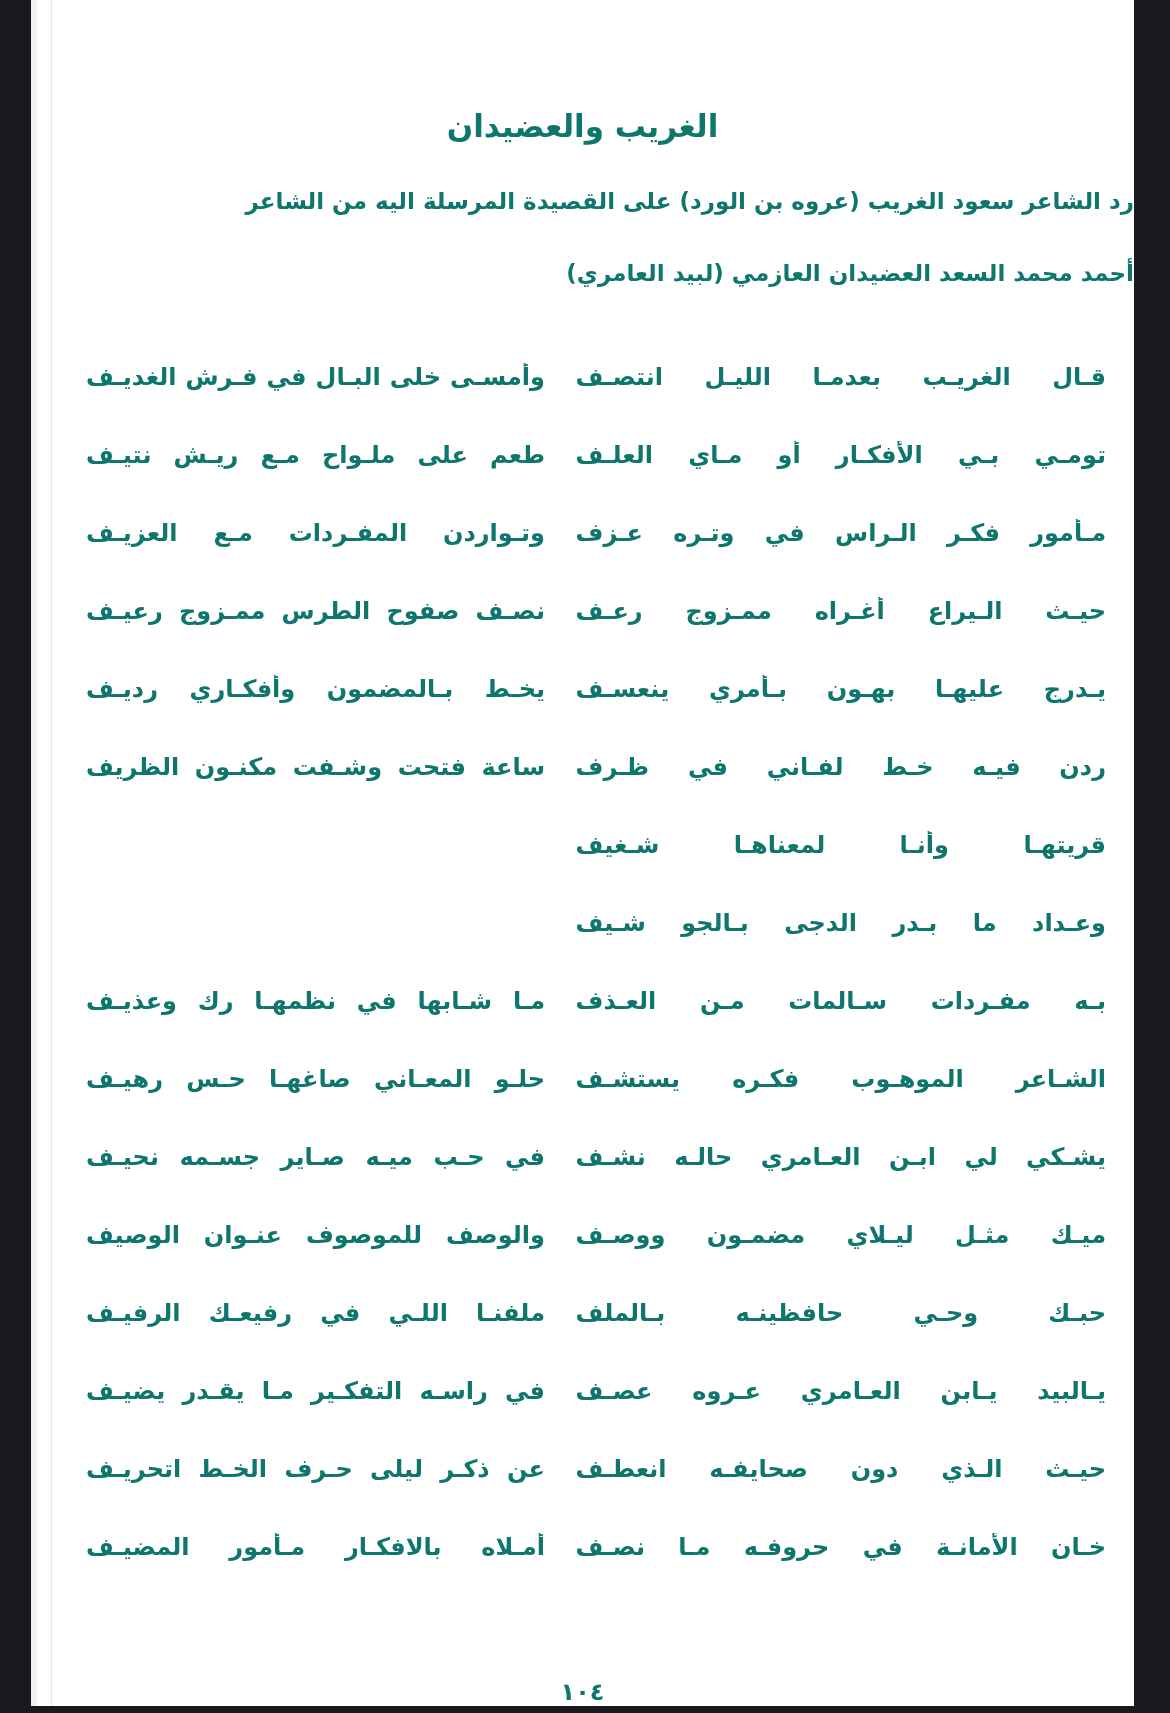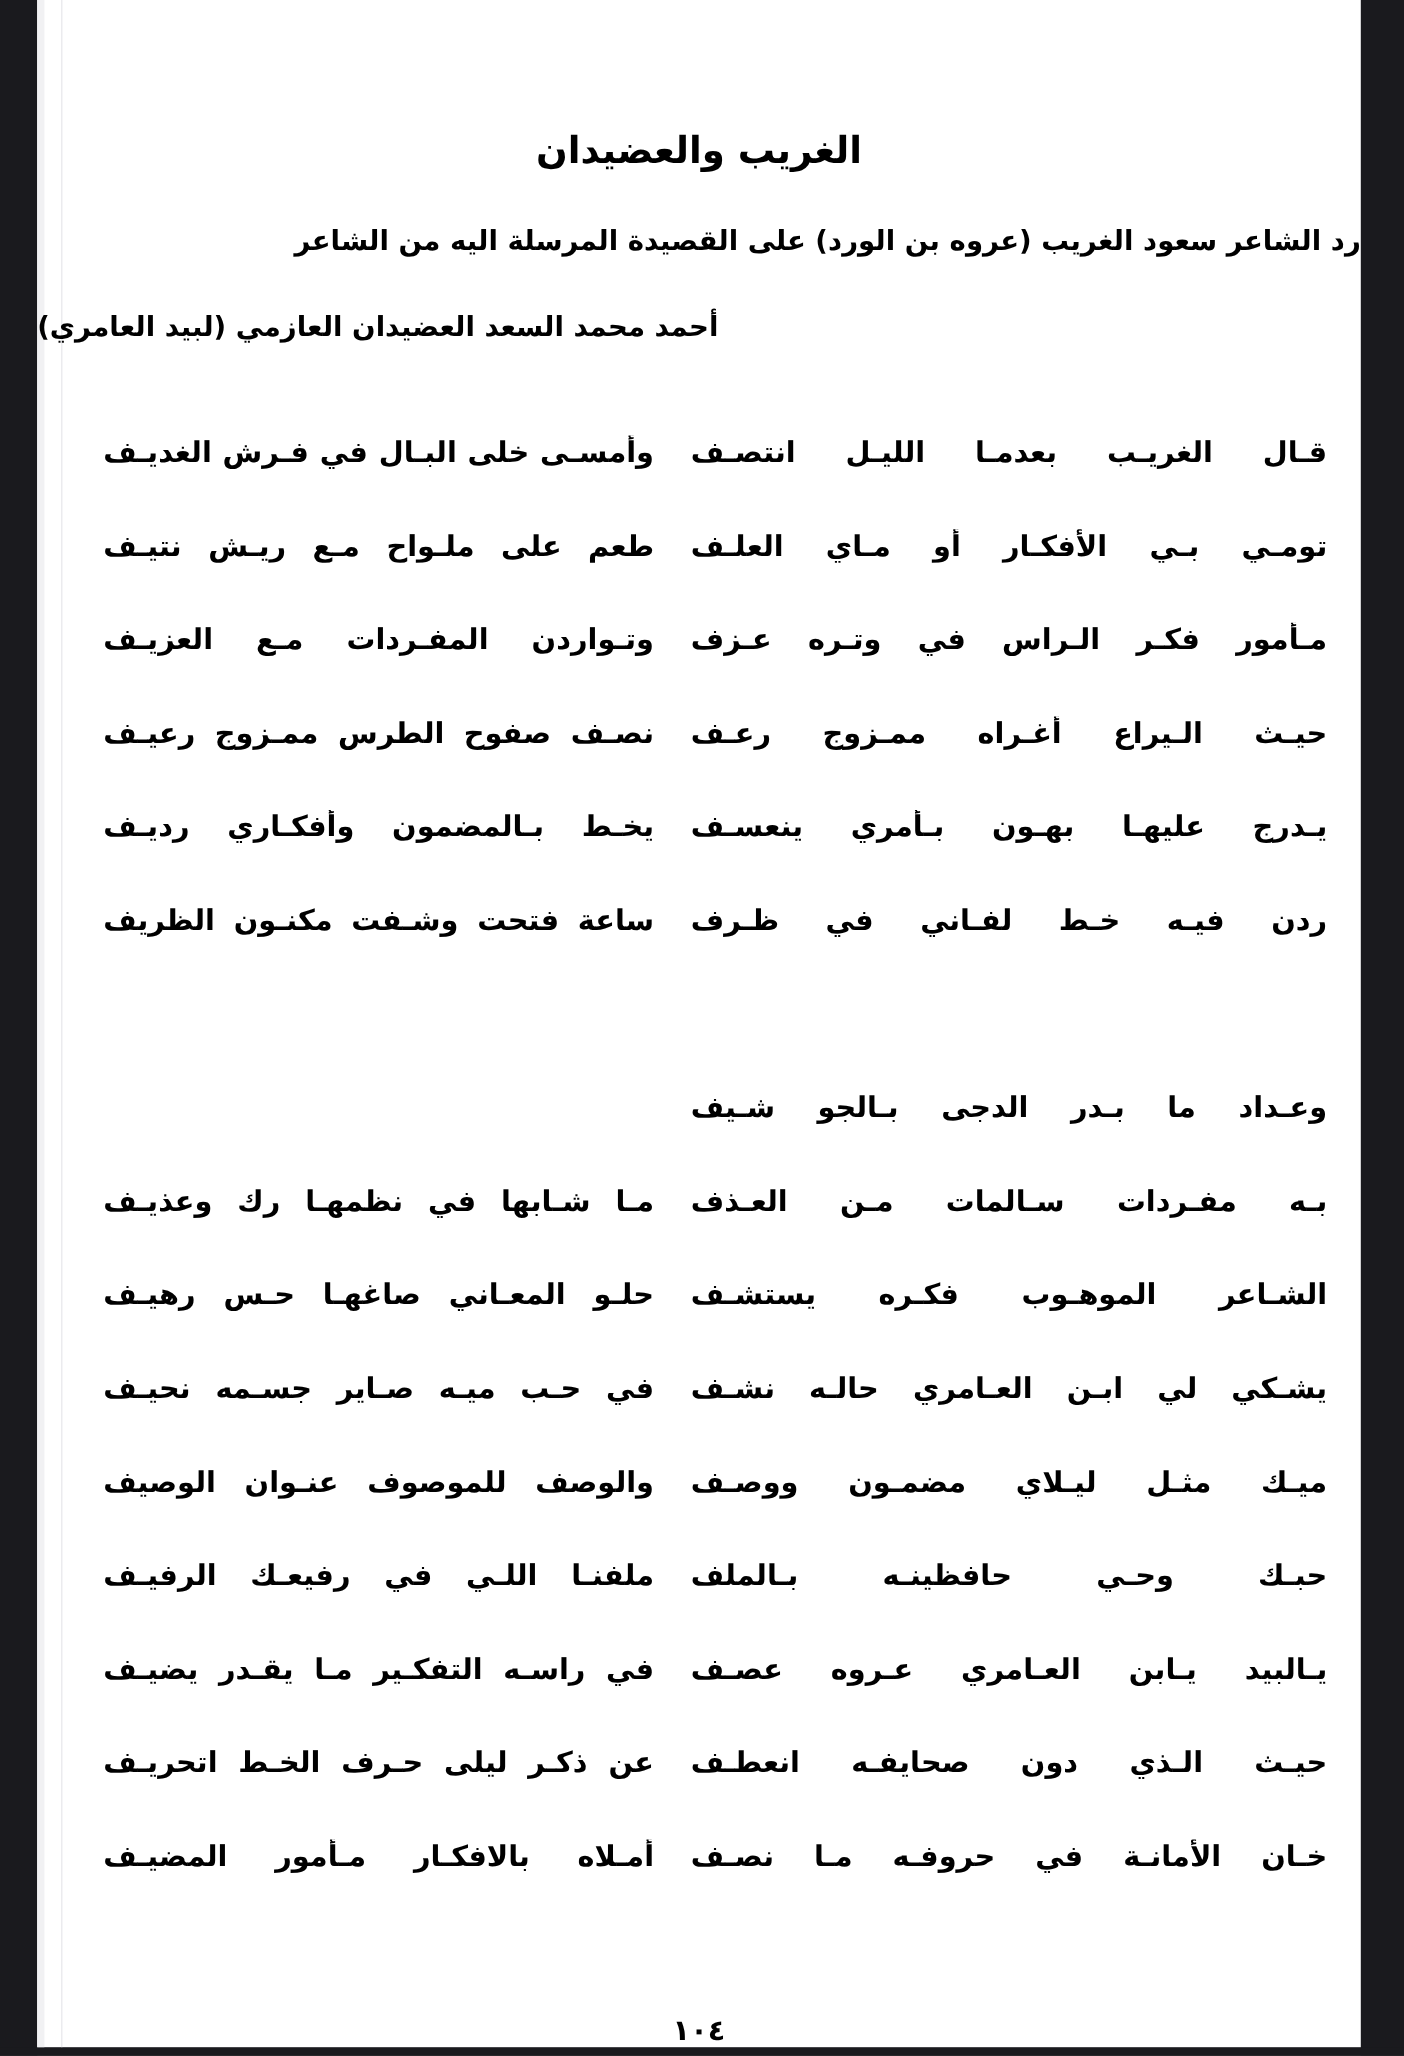--- a/index.html
+++ b/index.html
@@ -19,21 +19,21 @@
     background: #1a1a1e;
   }
   .band-left   { left: 0; top: 0; width: 31px; height: 1713px; }
   .band-right  { right: 0; top: 0; width: 36px; height: 1713px; }
   .band-bottom { left: 0; bottom: 0; width: 1170px; height: 7px; }
   .page-sheet {
     position: absolute;
     left: 31px; top: 0;
     width: 1103px; height: 1706px;
     background: #ffffff;
-    color: #000000;
+    color: #0f766e;
   }
   .page-edge-strip {
     position: absolute;
     left: 0; top: 0; width: 6px; height: 100%;
     background: #f1f1f3;
   }
   .page-edge-line {
     position: absolute;
     left: 20px; top: 0; width: 1px; height: 100%;
     background: #e7e7ea;
@@ -54,21 +54,21 @@
   .subtitle-1 {
     position: absolute;
     top: 188px; left: 0; width: 100%;
     text-align: right;
     font-size: 23px;
     font-weight: 700;
   }
   .subtitle-2 {
     position: absolute;
     top: 260px; left: 0; width: 100%;
-    text-align: left;
+    text-align: right;
     font-size: 23px;
     font-weight: 700;
   }
   .verses {
     position: absolute;
     top: 338px;
     right: 28px;
     width: 1020px;
   }
   .verse-row {
@@ -139,20 +139,21 @@
     <div class="hemistich">يـدرج عليهـا بهـون بـأمري ينعسـف</div>
     <div class="hemistich">يخـط بـالمضمون وأفكـاري رديـف</div>
   </div>
 
   <div class="verse-row">
     <div class="hemistich">ردن فيـه خـط لفـاني في ظـرف</div>
     <div class="hemistich">ساعة فتحت وشـفت مكنـون الظريف</div>
   </div>
 
   <div class="verse-row">
+    <div class="hemistich">قريتهـا وأنـا لمعناهـا شـغيف</div>
   </div>
 
   <div class="verse-row">
     <div class="hemistich">وعـداد ما بـدر الدجى بـالجو شـيف</div>
   </div>
 
   <div class="verse-row">
     <div class="hemistich">بـه مفـردات سـالمات مـن العـذف</div>
     <div class="hemistich">مـا شـابها في نظمهـا رك وعذيـف</div>
   </div>

